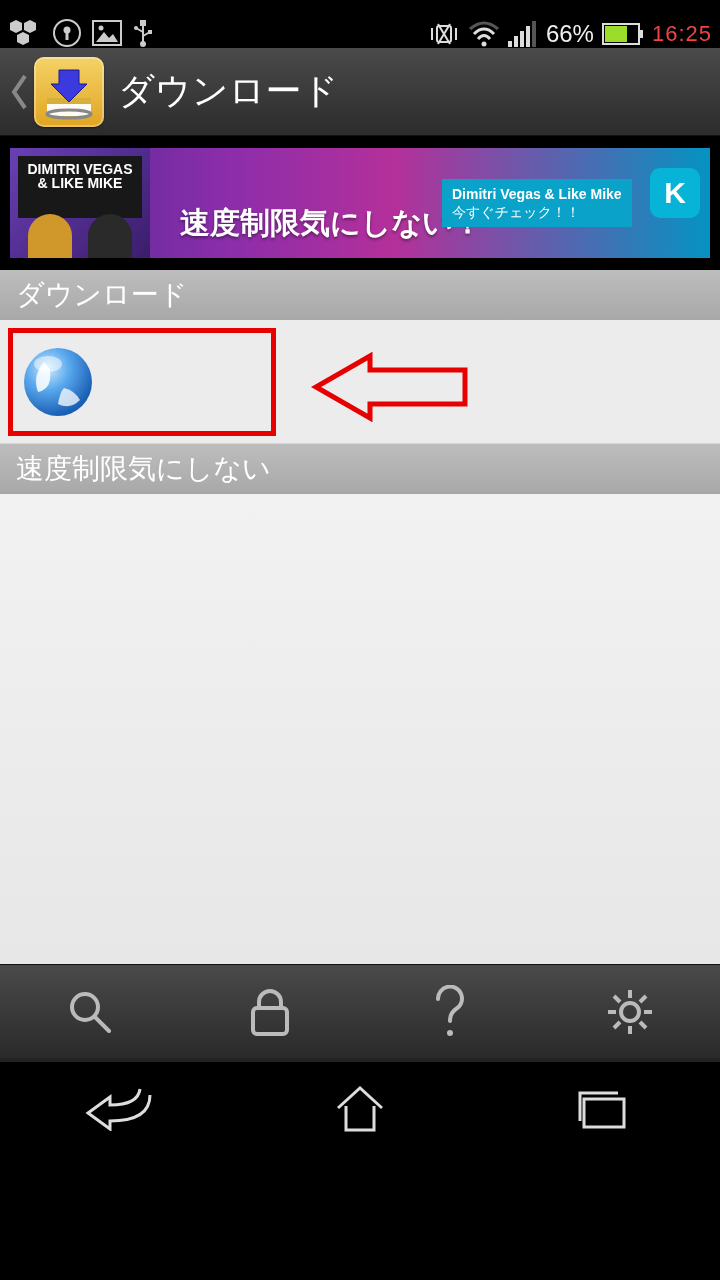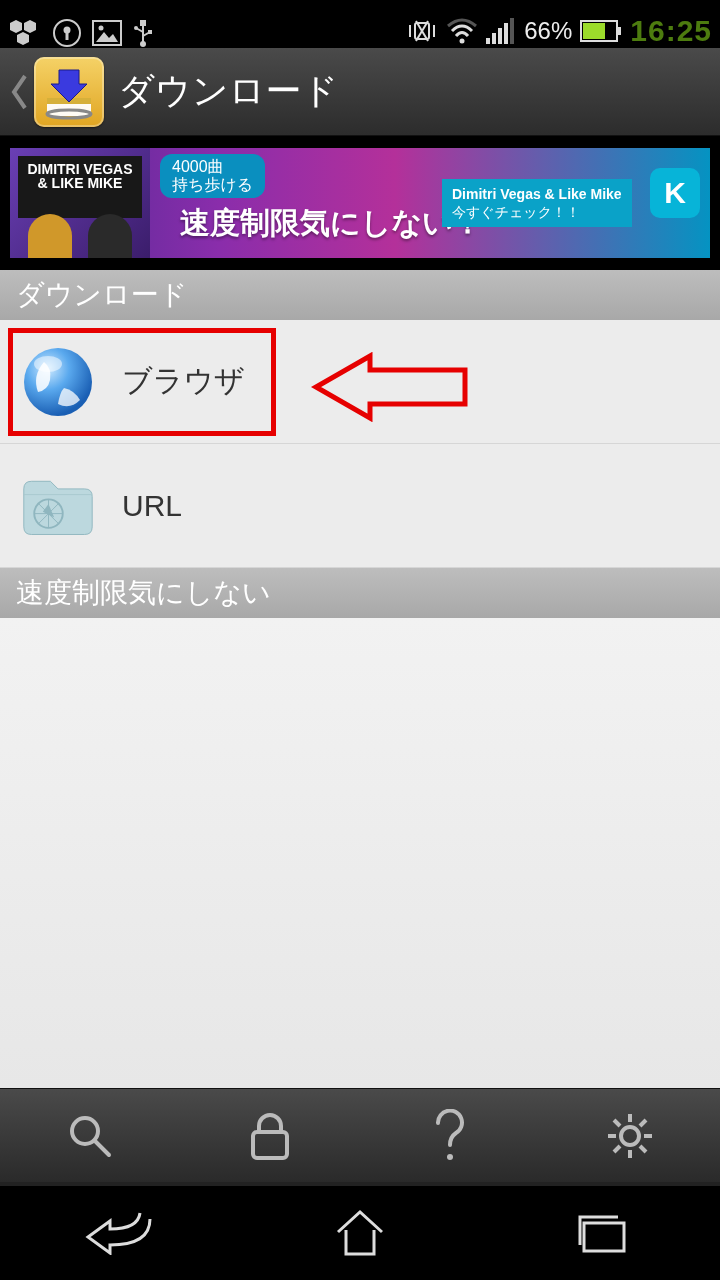--- a/index.html
+++ b/index.html
@@ -2,21 +2,21 @@
 <html><head>
 <meta charset="utf-8">
 <style>
   * { margin: 0; padding: 0; box-sizing: border-box; }
   html, body { width: 720px; height: 1280px; font-family: sans-serif; overflow: hidden; background: #000; }
 
   
   .status-bar { height: 48px; background: #000; display: flex; align-items: flex-end; padding: 0 8px; color: #ccc; }
   .status-left { display: flex; align-items: center; gap: 10px; }
   .status-right { margin-left: auto; display: flex; align-items: center; gap: 8px; }
-  .status-right .clock { font-size: 30px; color: #4d7c0f; letter-spacing: 1px; font-weight: bold; }
+  .status-right .clock { font-size: 22px; color: #ef4444; letter-spacing: 1px; }
   .status-right .batt-text { font-size: 24px; color: #eee; }
   .ico { display: inline-flex; align-items: center; justify-content: center; }
 
   
   .app-header { height: 88px; background: linear-gradient(#4a4a4a,#2c2c2c); display: flex; align-items: center; padding: 0 8px; border-bottom: 1px solid #111; }
   .app-header .back-chev { width: 22px; height: 88px; display:flex; align-items:center; justify-content:center; color:#888; font-size:40px; }
   .app-header .app-icon { width: 70px; height: 70px; border-radius: 10px; background: linear-gradient(#f5d267,#e0a522); margin-left: 4px; display:flex; align-items:center; justify-content:center; position:relative; box-shadow: inset 0 0 0 2px rgba(255,255,255,.3), 0 1px 2px rgba(0,0,0,.5); }
   .app-header .title { color: #fff; font-size: 36px; margin-left: 14px; font-weight: 400; }
 
   
@@ -150,24 +150,20 @@
       <ellipse cx="28" cy="50" rx="22" ry="4" fill="none" stroke="#888" stroke-width="3"></ellipse>
     </svg>
   </div>
   <div class="title">ダウンロード</div>
 </div>
 
 <div class="ad">
   <div class="ad-left">
     <div class="album">DIMITRI VEGAS &amp; LIKE MIKE</div>
     <div class="people"></div>
-  </div>
-  <div class="ad-pill">
-    <div>4000曲</div>
-    <div>持ち歩ける</div>
   </div>
   <div class="ad-headline">速度制限気にしない！</div>
   <div class="ad-cta">
     <div style="font-weight:700">Dimitri Vegas &amp; Like Mike</div>
     <div>今すぐチェック！！</div>
   </div>
   <div class="ad-k">K</div>
 </div>
 
 <div class="section-header">
@@ -185,46 +181,28 @@
             <stop offset="45%" stop-color="#5aa9ee"></stop>
             <stop offset="100%" stop-color="#1a5fb4"></stop>
           </radialGradient>
         </defs>
         <circle cx="38" cy="38" r="34" fill="url(#gg)"></circle>
         <path d="M24 18 q8 6 6 18 q-2 10 -12 12 q-6 -16 6 -30" fill="#fff" opacity=".85"></path>
         <path d="M44 44 q10 2 16 12 q-10 10 -22 4 q2 -12 6 -16" fill="#fff" opacity=".75"></path>
         <ellipse cx="28" cy="20" rx="14" ry="8" fill="#fff" opacity=".5"></ellipse>
       </svg>
     </div>
-    <div class="item-label">ブラウザ</div>
     <div class="highlight-box"></div>
     <div class="arrow-annot">
       <svg width="160" height="70" viewBox="0 0 160 70">
         <path d="M155 18 L60 18 L60 4 L6 35 L60 66 L60 52 L155 52 Z" fill="none" stroke="#e60000" stroke-width="5" stroke-linejoin="miter"></path>
       </svg>
     </div>
   </div>
 
-  <div class="item">
-    <div class="item-icon">
-      <svg width="80" height="64" viewBox="0 0 80 64">
-        <path d="M4 14 q0 -8 8 -8 h20 l8 8 h28 q8 0 8 8 v32 q0 8 -8 8 H12 q-8 0 -8 -8 Z" fill="#bcd8de" stroke="#8fb6bf" stroke-width="1"></path>
-        <path d="M4 20 h72" stroke="#a8c8cf" stroke-width="1"></path>
-        <circle cx="30" cy="40" r="15" fill="none" stroke="#8fb6bf" stroke-width="2"></circle>
-        <g stroke="#8fb6bf" stroke-width="1">
-          <line x1="30" y1="25" x2="30" y2="55"></line>
-            <line x1="15" y1="40" x2="45" y2="40"></line>
-          <line x1="19" y1="29" x2="41" y2="51"></line>
-            <line x1="41" y1="29" x2="19" y2="51"></line>
-        </g>
-        <polygon points="30,30 36,44 24,38" fill="#8fb6bf"></polygon>
-      </svg>
-    </div>
-    <div class="item-label">URL</div>
-  </div>
 </div>
 
 <div class="section-header">
   <span>速度制限気にしない</span>
 </div>
 
 <div class="content"></div>
 
 <div class="bottom-bar">
   <div class="bb-btn">

